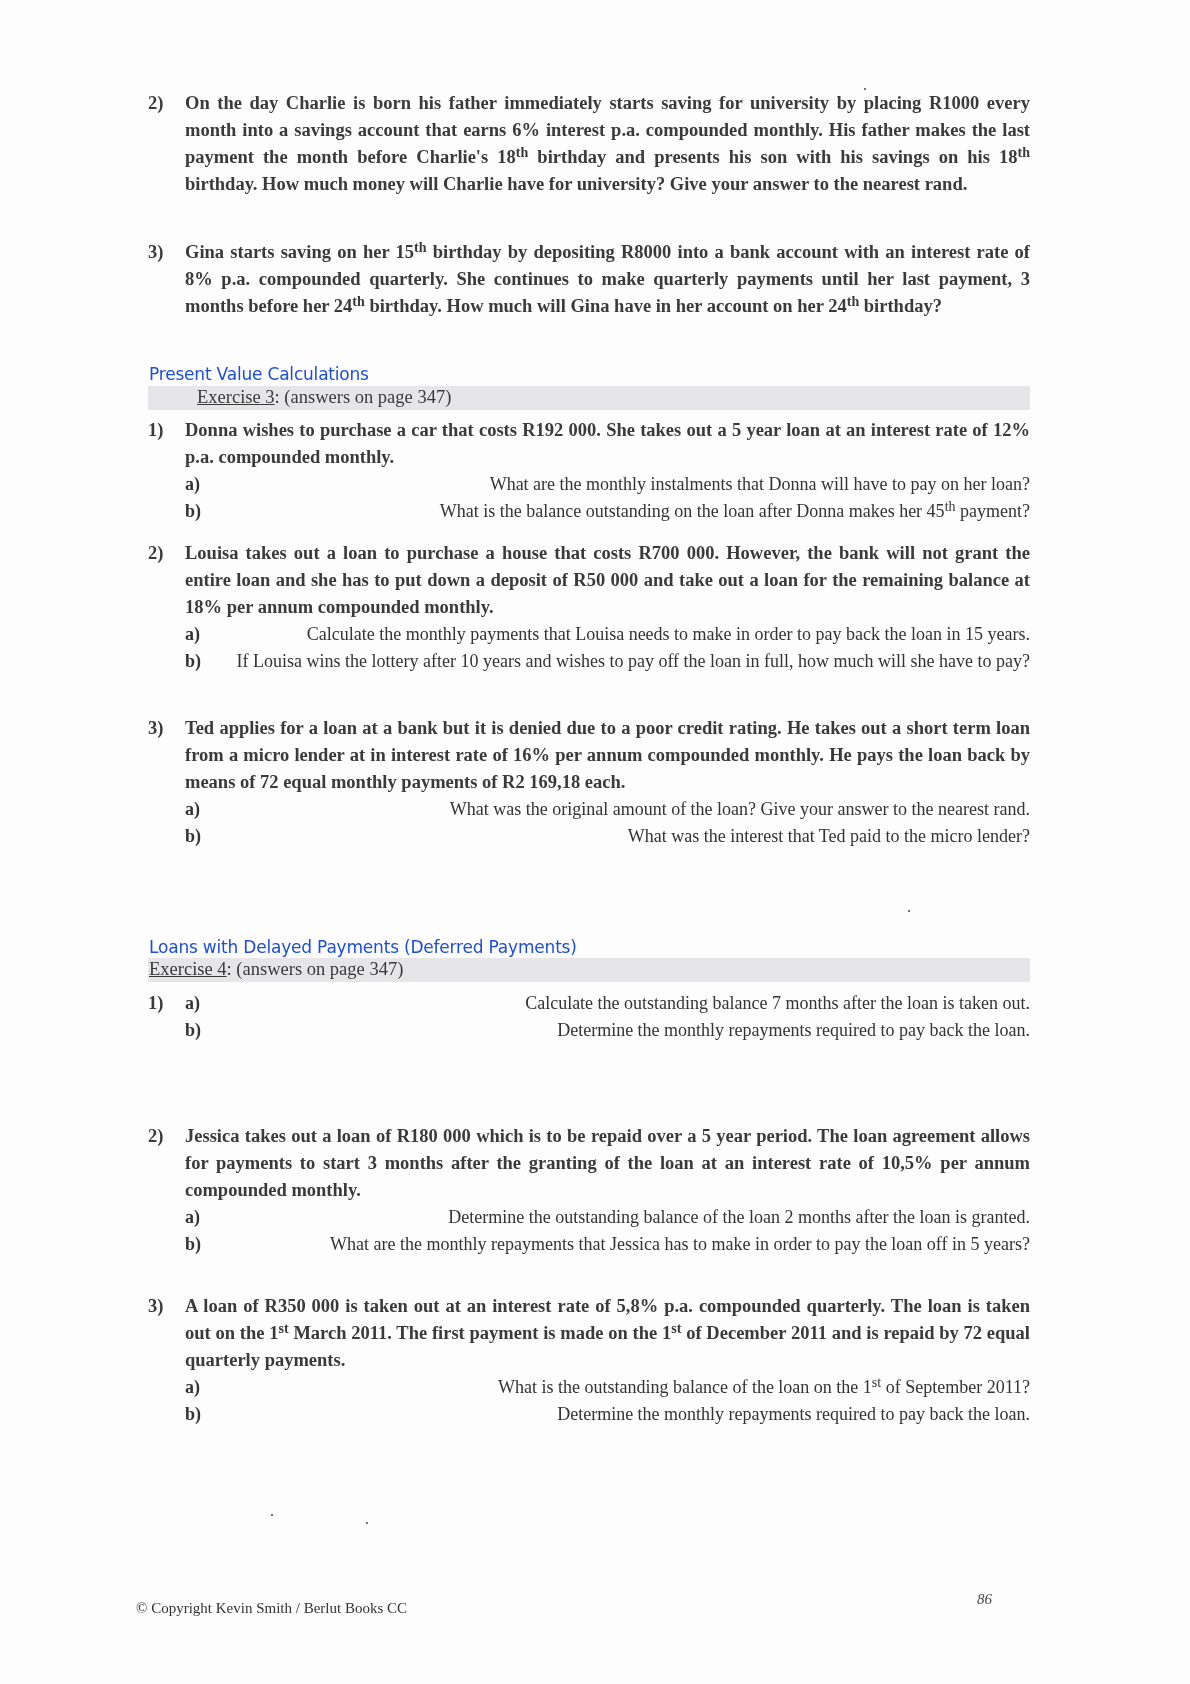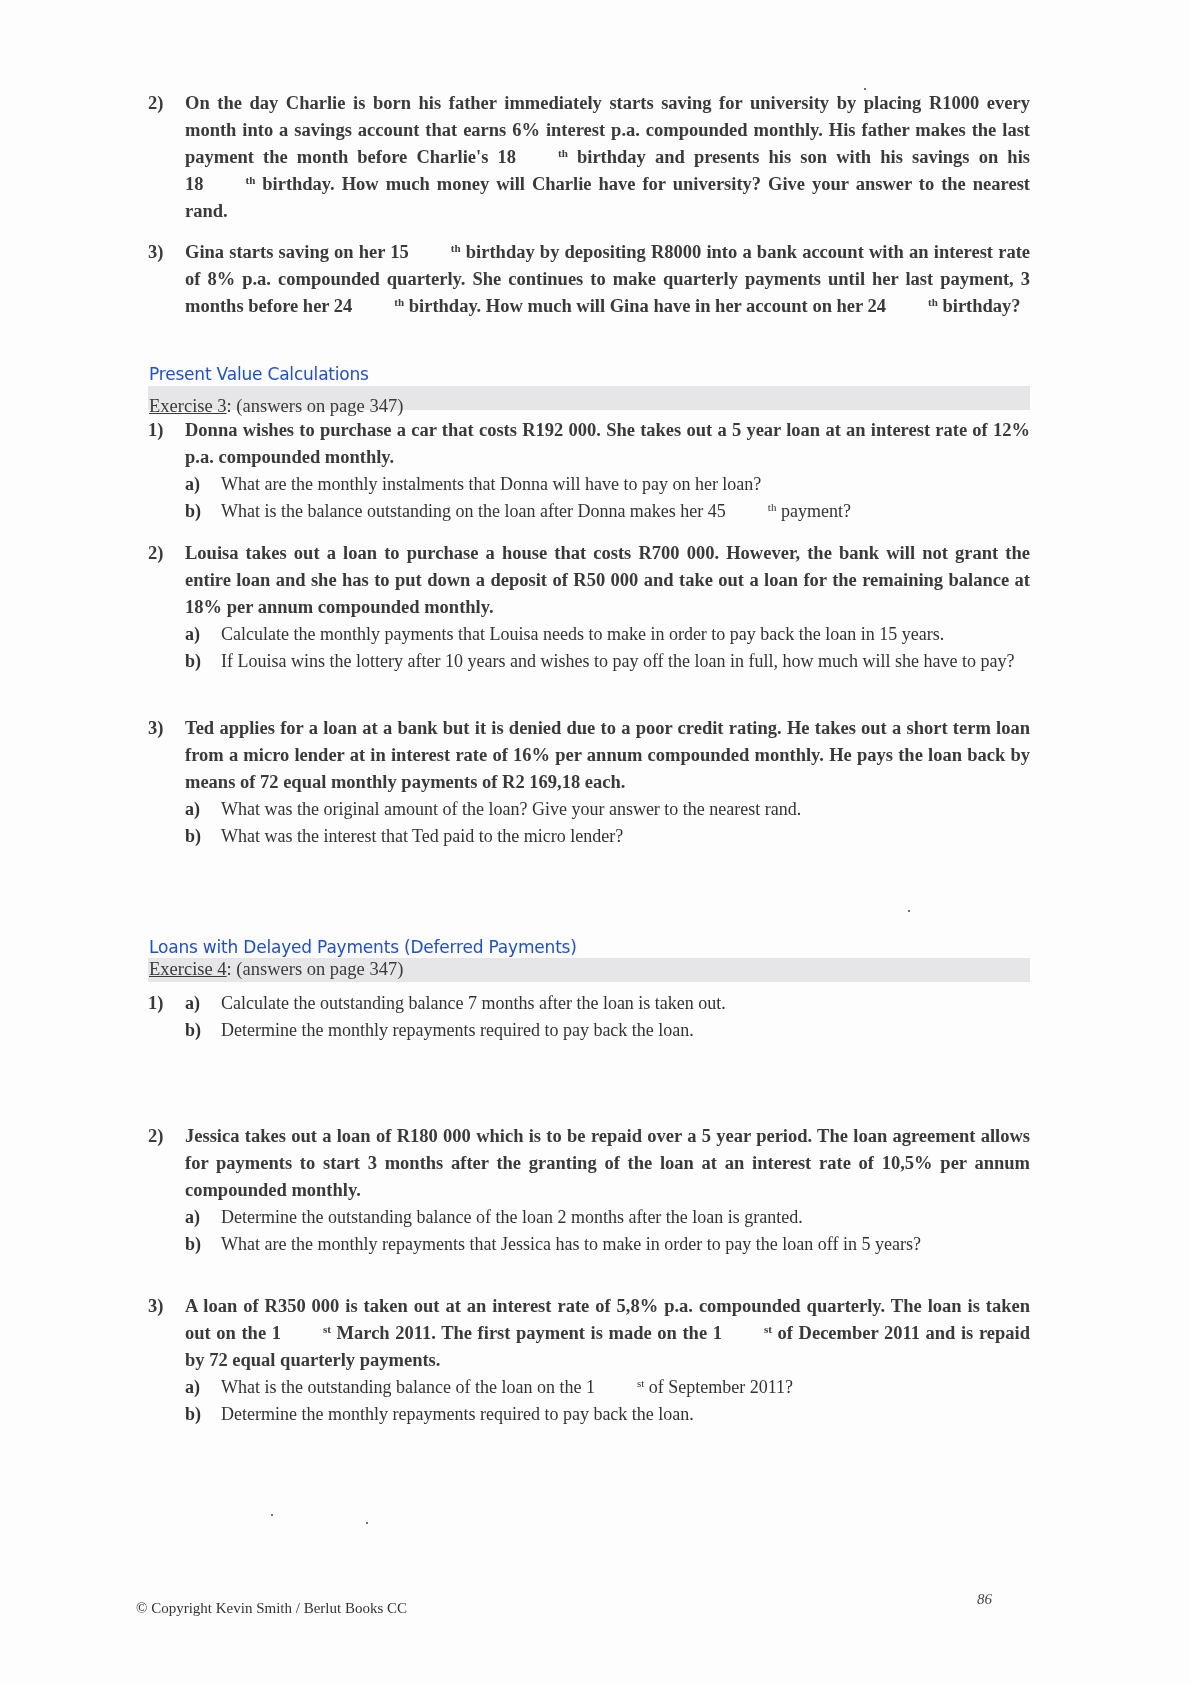--- a/index.html
+++ b/index.html
@@ -9,22 +9,22 @@
   }
   .page { position: absolute; left: 0; top: 0; width: 1190px; height: 1684px; }
   .q { position: absolute; left: 148px; width: 882px; }
   .q .num { position: absolute; left: 0; top: 0; font-weight: bold; font-size: 18.5px; line-height: 27px; }
   .q .stem {
     margin-left: 37px; font-weight: bold; font-size: 18.5px; line-height: 27px; text-align: justify;
     color: #3a3a3a;
   }
   .sub { position: relative; margin-left: 37px; font-size: 18px; line-height: 26.5px; color: #333; }
   .sub .lbl { position: absolute; left: 0; top: 0; font-weight: bold; }
-  .sub .txt { display: block; margin-left: 36px; }
-  sup { font-size: 11px; line-height: 0; vertical-align: 6px; margin-left: 42px; }
+  .sub .txt { display: block; margin-left: 36px; text-align: right; }
+  sup { font-size: 14px; line-height: 0; vertical-align: 6px; }
   .section-title {
     position: absolute; left: 149px; font-family: "DejaVu Sans", "Liberation Sans", sans-serif;
     font-size: 17px; color: #1d4ed8; letter-spacing: -0.2px;
   }
   .exercise-bar {
     position: absolute; left: 148px; width: 882px; height: 24px; background: #e6e6e8;
   }
   .exercise-title { position: absolute; left: 149px; font-size: 18.5px; color: #3a3a3a; }
   .exercise-title .ex-label { text-decoration: underline; }
   .footer-copy { position: absolute; left: 136px; top: 1600px; font-size: 15px; color: #333; }
@@ -41,21 +41,21 @@
     <div class="stem">On the day Charlie is born his father immediately starts saving for university by placing R1000 every month into a savings account that earns 6% interest p.a. compounded monthly. His father makes the last payment the month before Charlie's 18<sup>th</sup> birthday and presents his son with his savings on his 18<sup>th</sup> birthday. How much money will Charlie have for university? Give your answer to the nearest rand.</div>
   </div>
 
   <div class="q" style="top:239px;">
     <span class="num">3)</span>
     <div class="stem">Gina starts saving on her 15<sup>th</sup> birthday by depositing R8000 into a bank account with an interest rate of 8% p.a. compounded quarterly. She continues to make quarterly payments until her last payment, 3 months before her 24<sup>th</sup> birthday. How much will Gina have in her account on her 24<sup>th</sup> birthday?</div>
   </div>
 
   <div class="section-title" style="top:364px;">Present Value Calculations</div>
   <div class="exercise-bar" style="top:386px;"></div>
-  <div class="exercise-title" style="top:396px;">
+  <div class="exercise-title" style="top:387px;padding-left:48px;">
     <span class="ex-label">Exercise 3</span><span>: (answers on page 347)</span>
   </div>
 
   <div class="q" style="top:417px;">
     <span class="num">1)</span>
     <div class="stem">Donna wishes to purchase a car that costs R192 000. She takes out a 5 year loan at an interest rate of 12% p.a. compounded monthly.</div>
     <div class="sub">
         <span class="lbl">a)</span>
         <span class="txt">What are the monthly instalments that Donna will have to pay on her loan?</span>
       </div>

